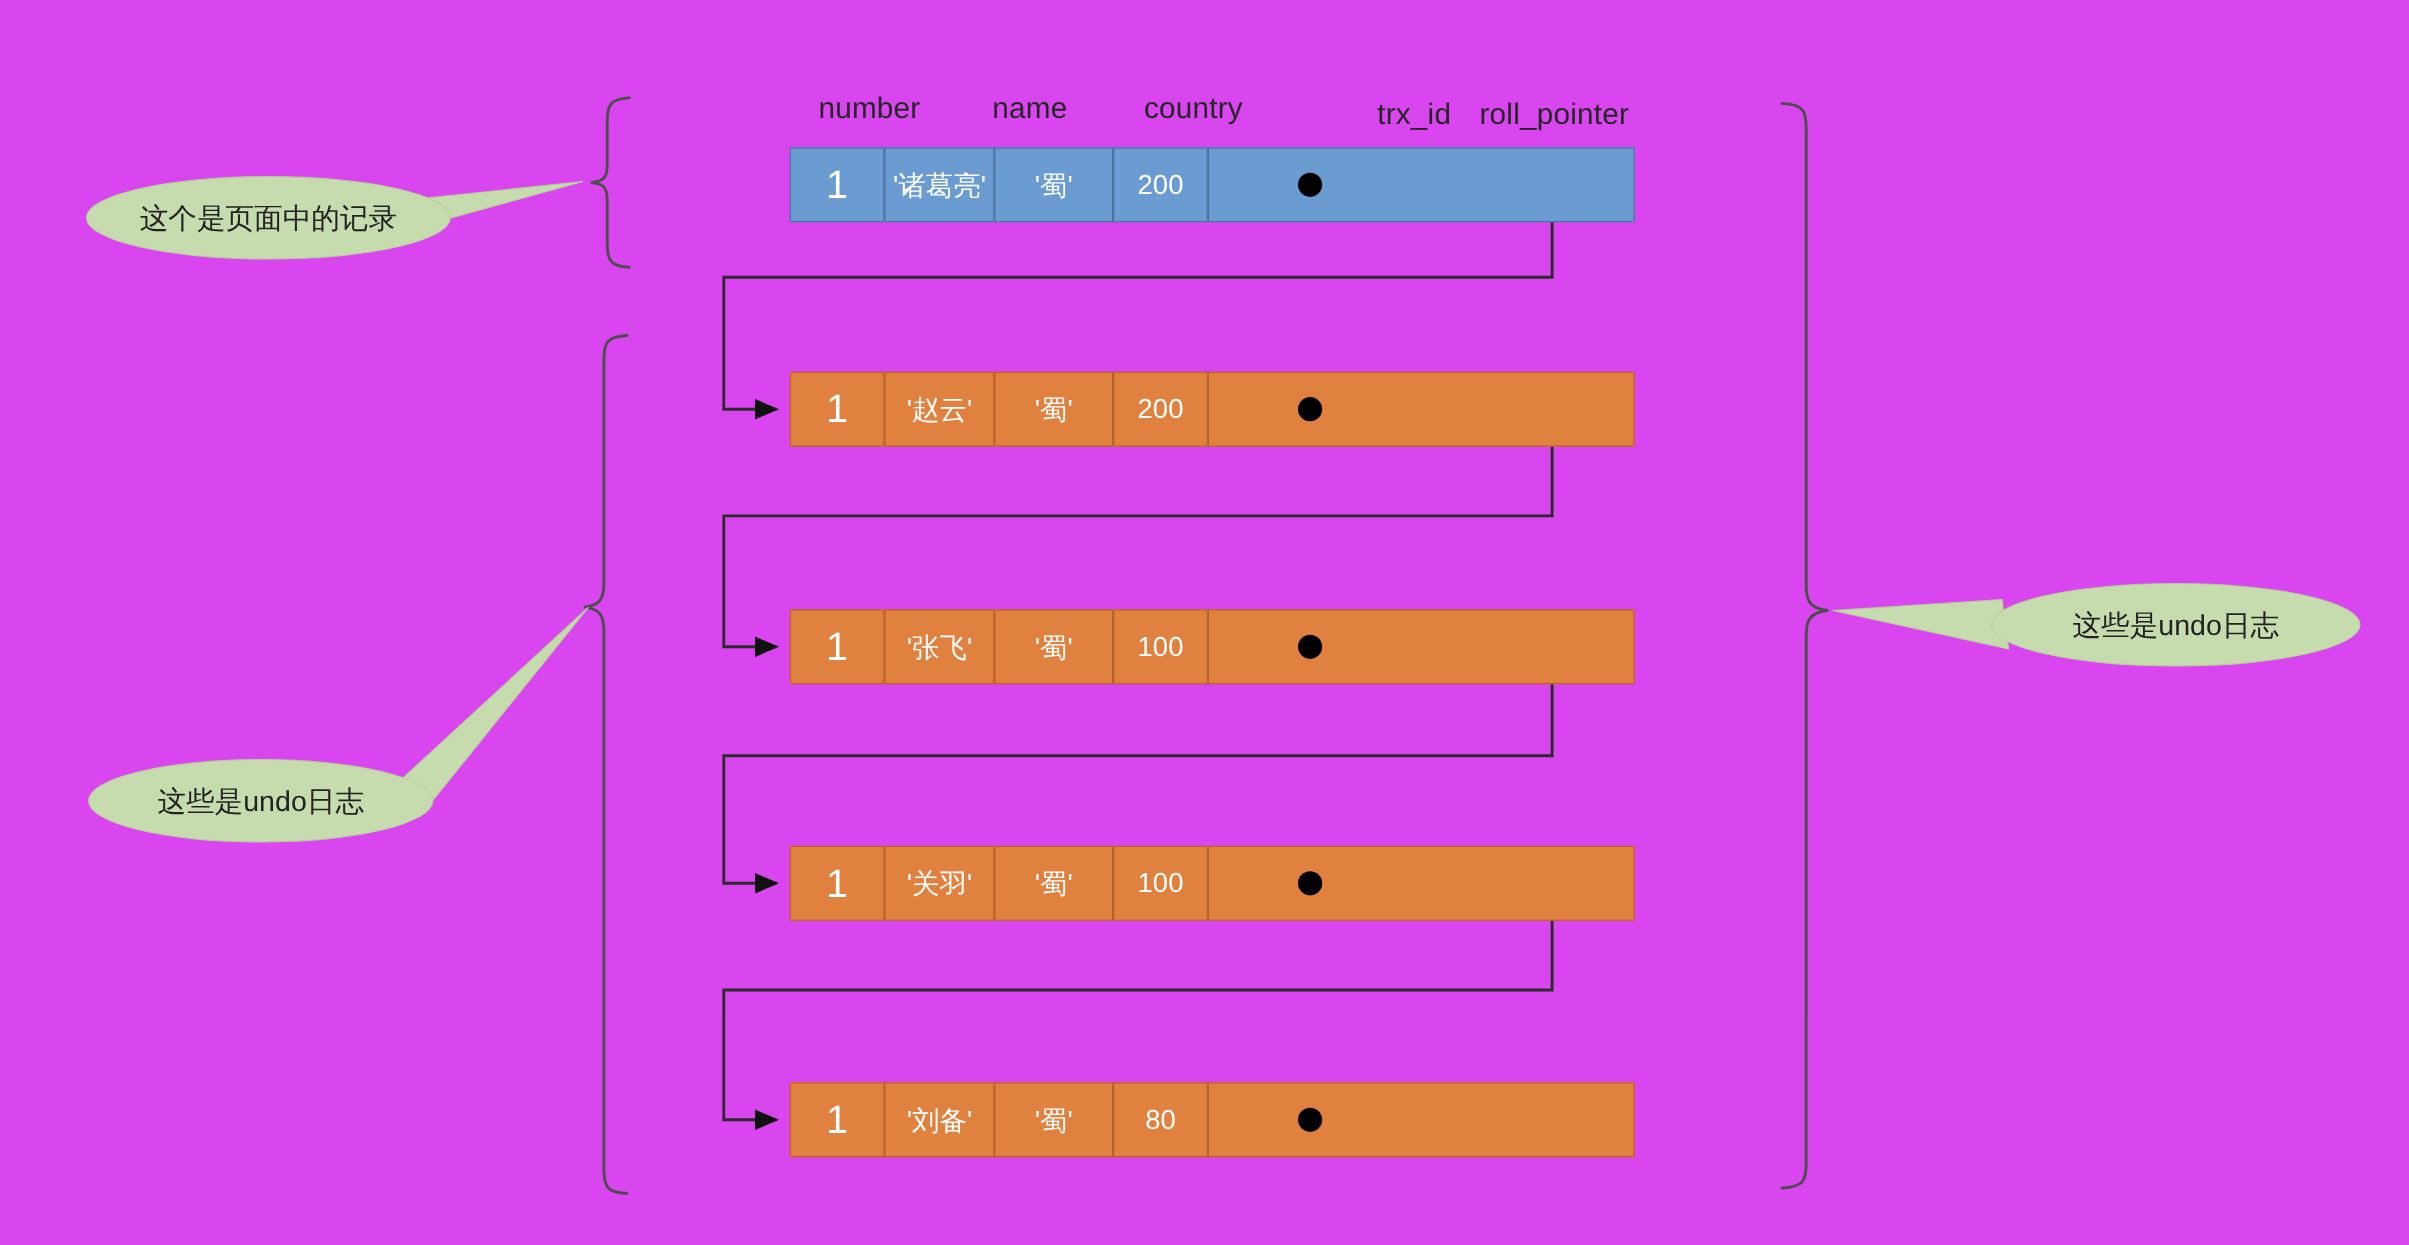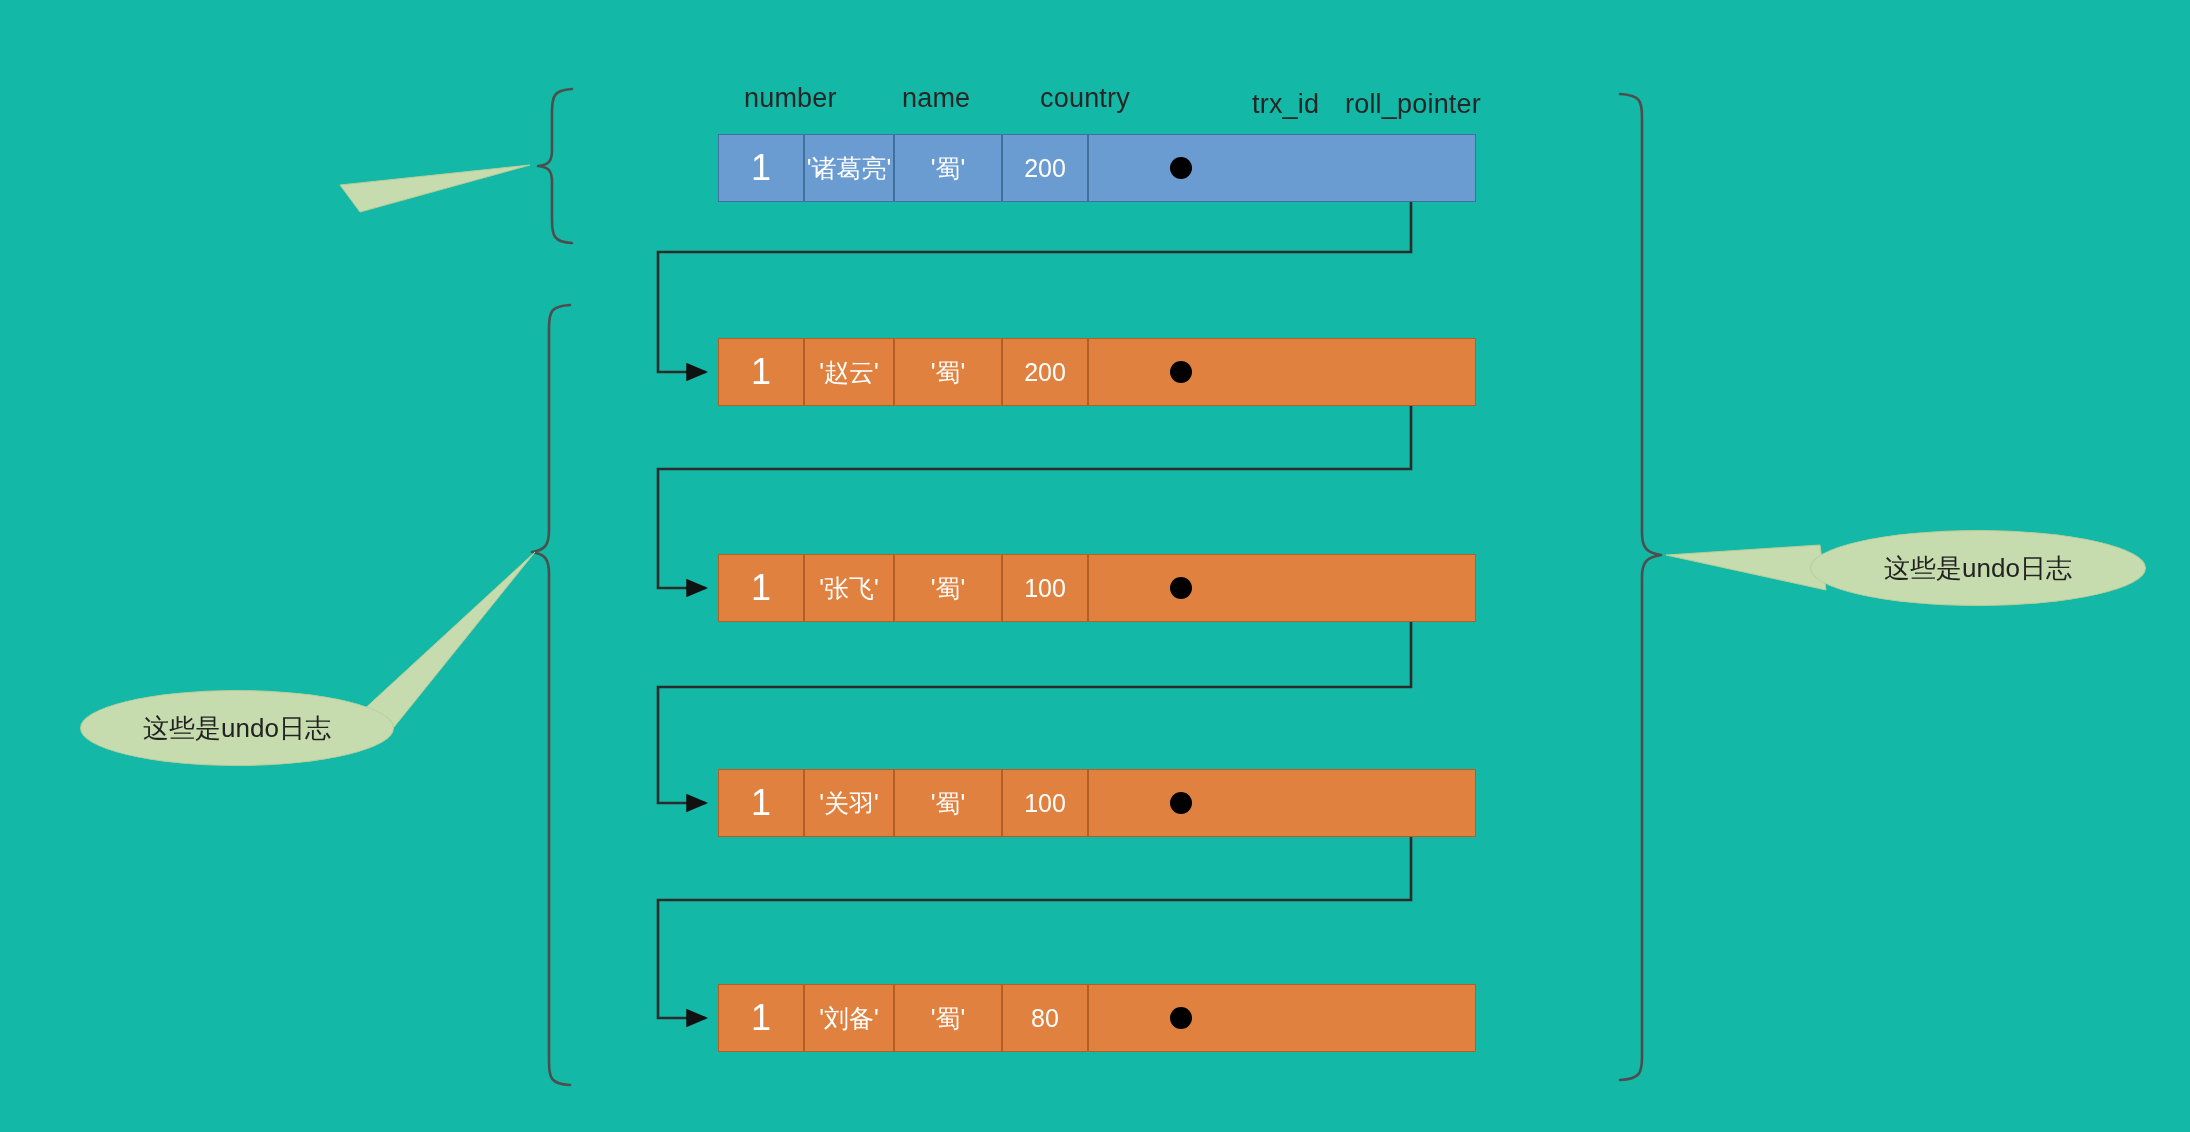--- a/index.html
+++ b/index.html
@@ -7,21 +7,21 @@
     padding: 0;
     background: #ffffff;
   }
   body {
     font-family: "Liberation Sans", "DejaVu Sans", sans-serif;
   }
   #stage {
     position: relative;
     width: 2190px;
     height: 1132px;
-    background: #14b8a6;
+    background: #d946ef;
     overflow: hidden;
   }
   
   #wires {
     position: absolute;
     left: 0;
     top: 0;
     width: 2190px;
     height: 1132px;
     pointer-events: none;
@@ -55,21 +55,21 @@
   }
   .rec-row.blue .cell {
     background: #6a9bd1;
     border: 1px solid #41709c;
   }
   .rec-row.orange .cell {
     background: #e0813f;
     border: 1px solid #b35e22;
   }
   .cell.c-number { width: 86px; }
-  .cell.c-name   { width: 90px; }
+  .cell.c-name   { width: 100px; }
   .cell.c-country{ width: 108px; }
   .cell.c-trx    { width: 86px; }
   .cell.c-ptr    { width: 388px; }
   .cell.c-number span { font-size: 36px; font-weight: 300; }
   .dot {
     position: absolute;
     width: 22px;
     height: 22px;
     border-radius: 50%;
     background: #000000;
@@ -211,18 +211,19 @@
       <span>1</span>
     </div>
     <div class="cell c-name">'刘备'</div>
     <div class="cell c-country">'蜀'</div>
     <div class="cell c-trx">80</div>
     <div class="cell c-ptr">
       <span class="dot"></span>
     </div>
   </div>
 
+  <div class="callout" style="left:78px; top:160px; width:330px; height:74px;">这个是页面中的记录</div>
 
   <div class="callout" style="left:80px; top:690px; width:312px; height:74px;">这些是undo日志</div>
 
   <div class="callout" style="left:1810px; top:530px; width:334px; height:74px;">这些是undo日志</div>
 
 </div>
 
 </body></html>

